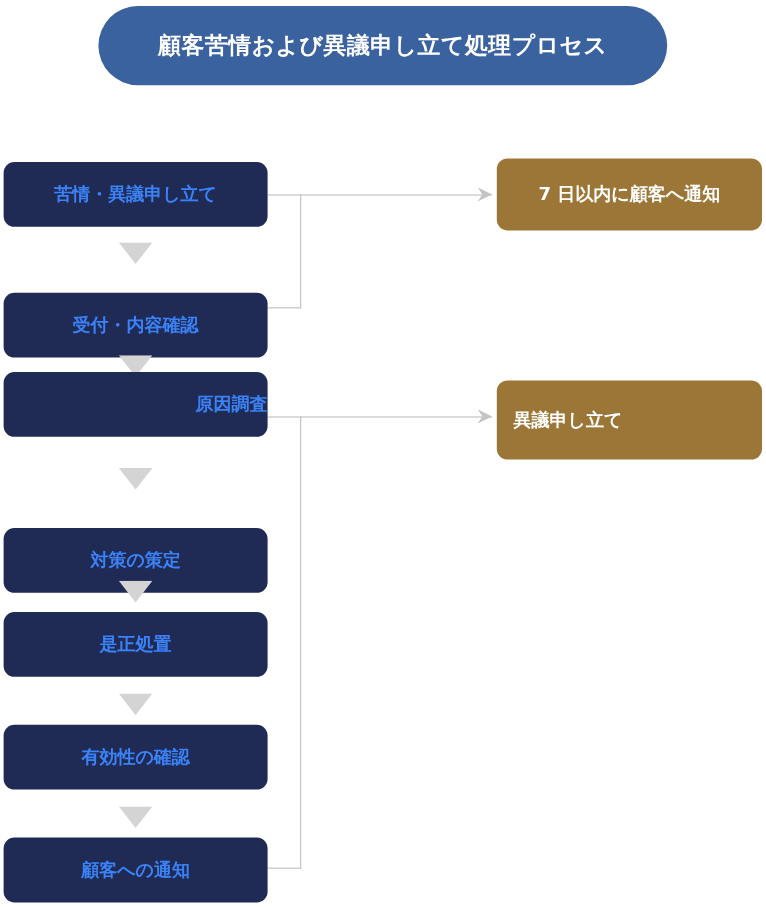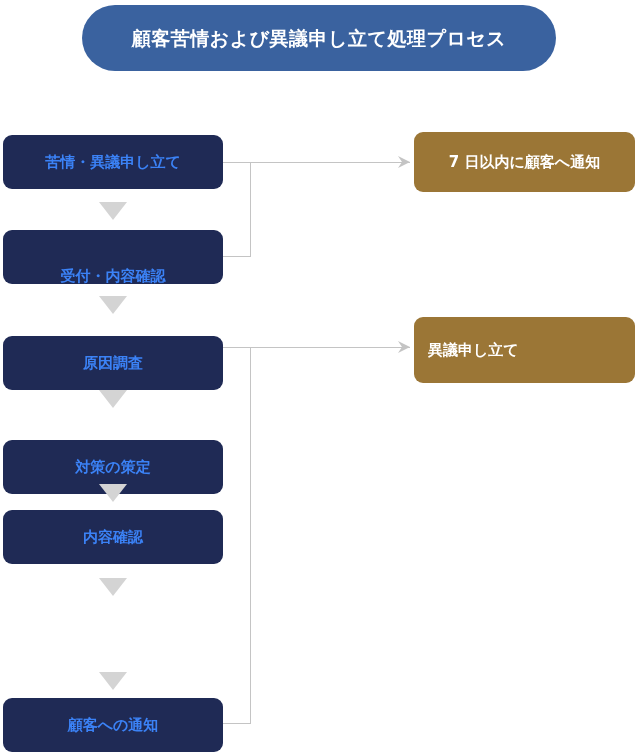--- a/index.html
+++ b/index.html
@@ -166,60 +166,63 @@
   <div class="proc-box" style="top:135px;">
     <span class="label">苦情・異議申し立て</span>
   </div>
 
   <div class="chevron" style="top:202px;">
     <svg width="28" height="18" viewBox="0 0 28 18">
       <path d="M0 0 L28 0 L14 18 Z" fill="#d4d4d4"></path>
     </svg>
   </div>
 
-  <div class="proc-box" style="top:230px;align-items:flex-end;">
+  <div class="proc-box" style="top:244px;">
     <span class="label">受付・内容確認</span>
   </div>
 
   <div class="chevron" style="top:296px;">
     <svg width="28" height="18" viewBox="0 0 28 18">
       <path d="M0 0 L28 0 L14 18 Z" fill="#d4d4d4"></path>
     </svg>
   </div>
 
-  <div class="proc-box" style="top:336px;">
+  <div class="proc-box" style="top:310px;justify-content:flex-end;">
     <span class="label">原因調査</span>
   </div>
 
   <div class="chevron" style="top:390px;">
     <svg width="28" height="18" viewBox="0 0 28 18">
       <path d="M0 0 L28 0 L14 18 Z" fill="#d4d4d4"></path>
     </svg>
   </div>
 
   <div class="proc-box" style="top:416px;margin-top:24px;">
     <span class="label">対策の策定</span>
   </div>
 
   <div class="chevron" style="top:484px;">
     <svg width="28" height="18" viewBox="0 0 28 18">
       <path d="M0 0 L28 0 L14 18 Z" fill="#d4d4d4"></path>
     </svg>
   </div>
 
   <div class="proc-box" style="top:510px;">
-    <span class="label">内容確認</span>
+    <span class="label">是正処置</span>
   </div>
 
   <div class="chevron" style="top:578px;">
     <svg width="28" height="18" viewBox="0 0 28 18">
       <path d="M0 0 L28 0 L14 18 Z" fill="#d4d4d4"></path>
     </svg>
   </div>
 
+  <div class="proc-box" style="top:604px;">
+    <span class="label">有効性の確認</span>
+  </div>
 
   <div class="chevron" style="top:672px;">
     <svg width="28" height="18" viewBox="0 0 28 18">
       <path d="M0 0 L28 0 L14 18 Z" fill="#d4d4d4"></path>
     </svg>
   </div>
 
   <div class="proc-box" style="top:698px;">
     <span class="label">顧客への通知</span>
   </div>

